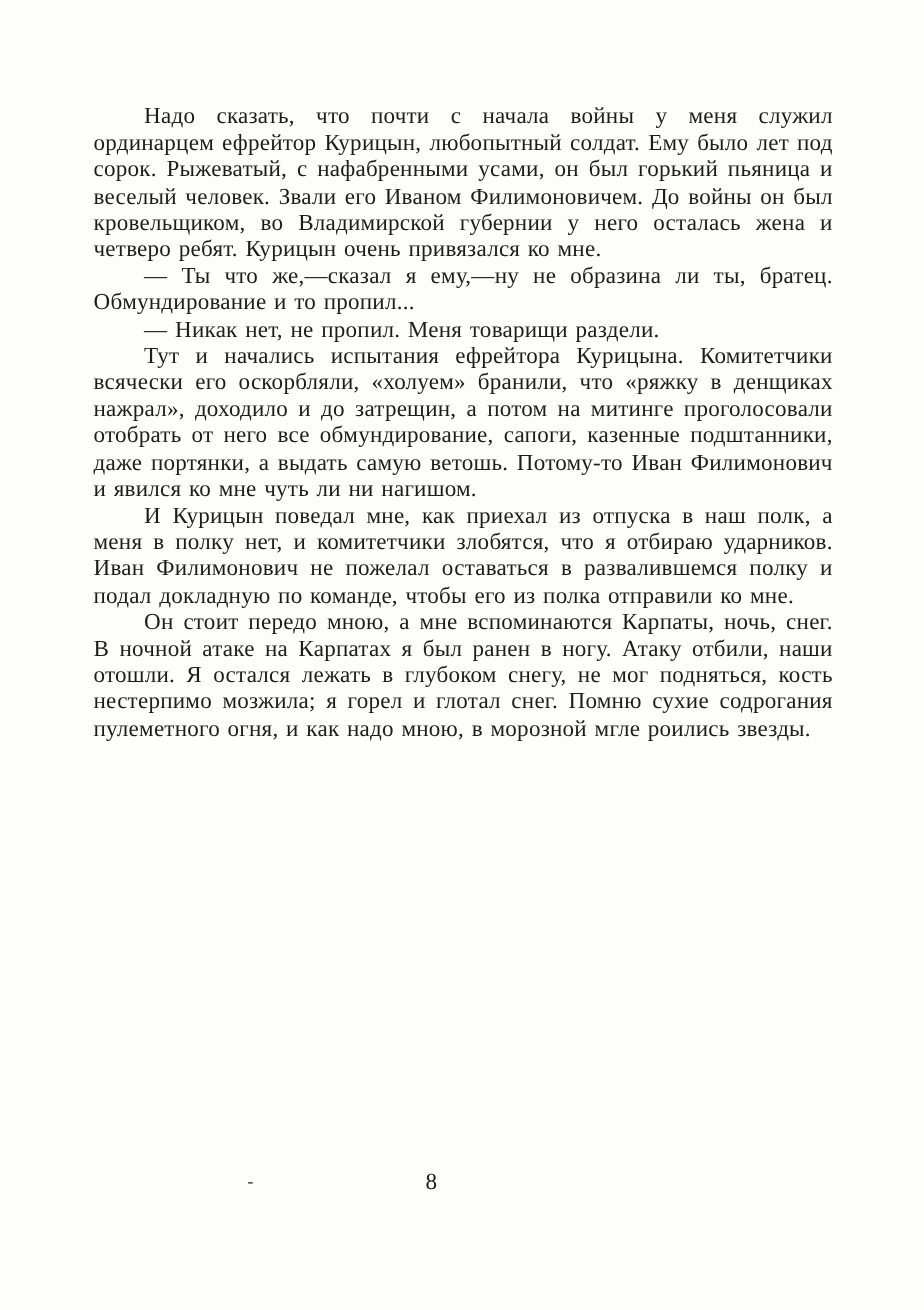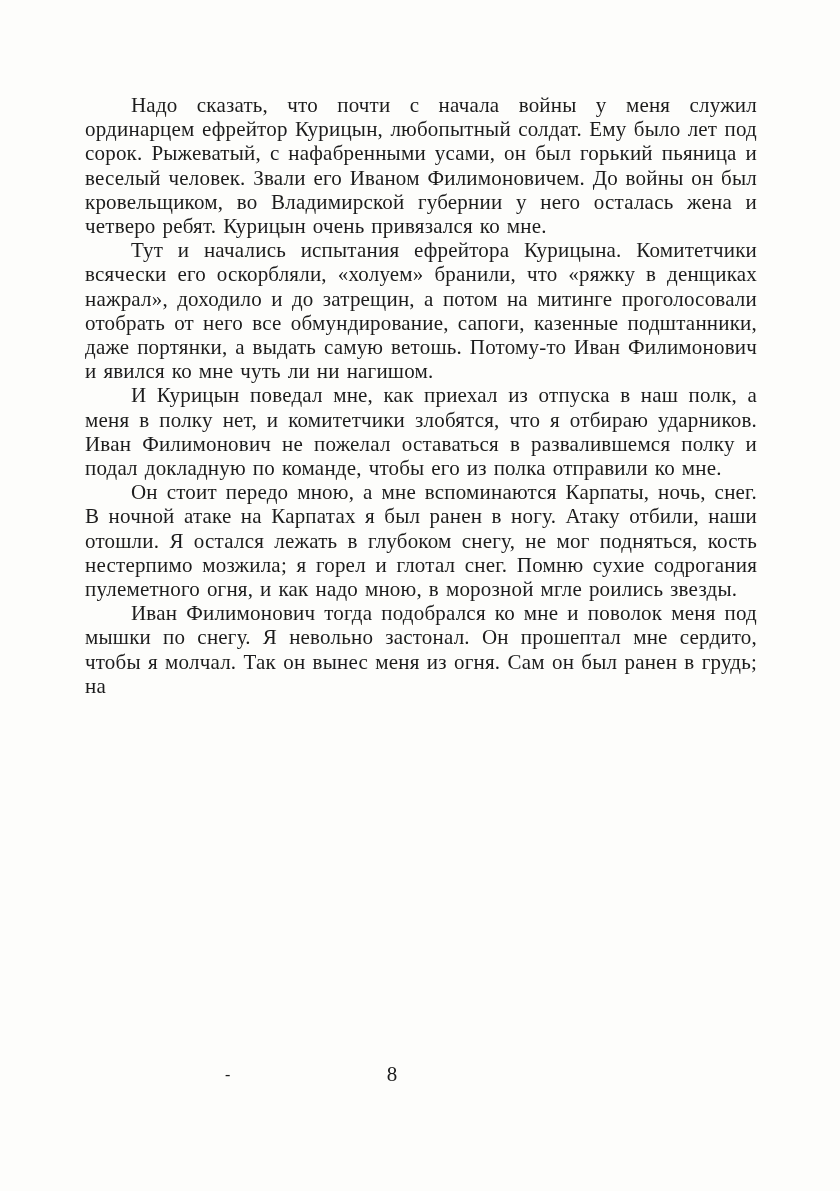--- a/index.html
+++ b/index.html
@@ -58,21 +58,22 @@
     color: var(--ink);
     font-family: "Liberation Serif", "DejaVu Serif", serif;
   }
 </style>
 </head>
 <body>
 
 <div class="book-page">
   <div class="text-block">
     <p>Надо сказать, что почти с начала войны у меня служил ординарцем ефрейтор Курицын, любопытный солдат. Ему было лет под сорок. Рыжеватый, с нафабренными усами, он был горький пьяница и веселый человек. Звали его Иваном Филимоновичем. До войны он был кровельщиком, во Владимирской губернии у него осталась жена и четверо ребят. Курицын очень привязался ко мне.</p>
+    <p>— Ты что же,—сказал я ему,—ну не образина ли ты, братец. Обмундирование и то пропил...</p>
+    <p>— Никак нет, не пропил. Меня товарищи раздели.</p>
     <p>Тут и начались испытания ефрейтора Курицына. Комитетчики всячески его оскорбляли, «холуем» бранили, что «ряжку в денщиках нажрал», доходило и до затрещин, а потом на митинге проголосовали отобрать от него все обмундирование, сапоги, казенные подштанники, даже портянки, а выдать самую ветошь. Потому-то Иван Филимонович и явился ко мне чуть ли ни нагишом.</p>
     <p>И Курицын поведал мне, как приехал из отпуска в наш полк, а меня в полку нет, и комитетчики злобятся, что я отбираю ударников. Иван Филимонович не пожелал оставаться в развалившемся полку и подал докладную по команде, чтобы его из полка отправили ко мне.</p>
     <p>Он стоит передо мною, а мне вспоминаются Карпаты, ночь, снег. В ночной атаке на Карпатах я был ранен в ногу. Атаку отбили, наши отошли. Я остался лежать в глубоком снегу, не мог подняться, кость нестерпимо мозжила; я горел и глотал снег. Помню сухие содрогания пулеметного огня, и как надо мною, в морозной мгле роились звезды.</p>
-    <p>Иван Филимонович тогда подобрался ко мне и поволок меня под мышки по снегу. Я невольно застонал. Он прошептал мне сердито, чтобы я молчал. Так он вынес меня из огня. Сам он был ранен в грудь; на</p>
   </div>
 
   <span class="footer-mark">-</span>
   <div class="page-number">8</div>
 </div>
 
 </body></html>

